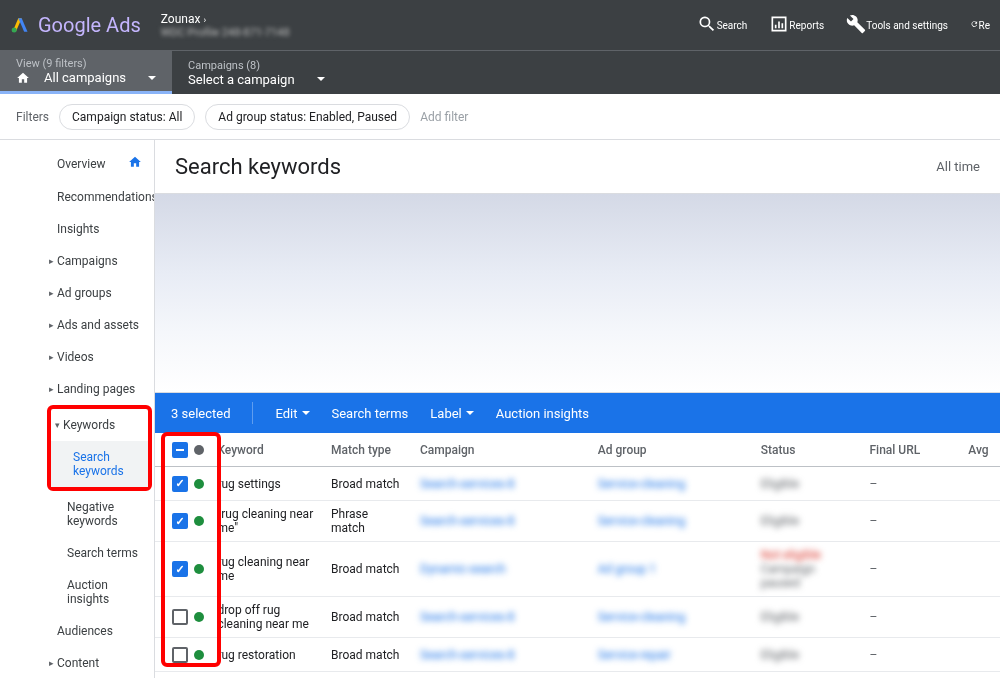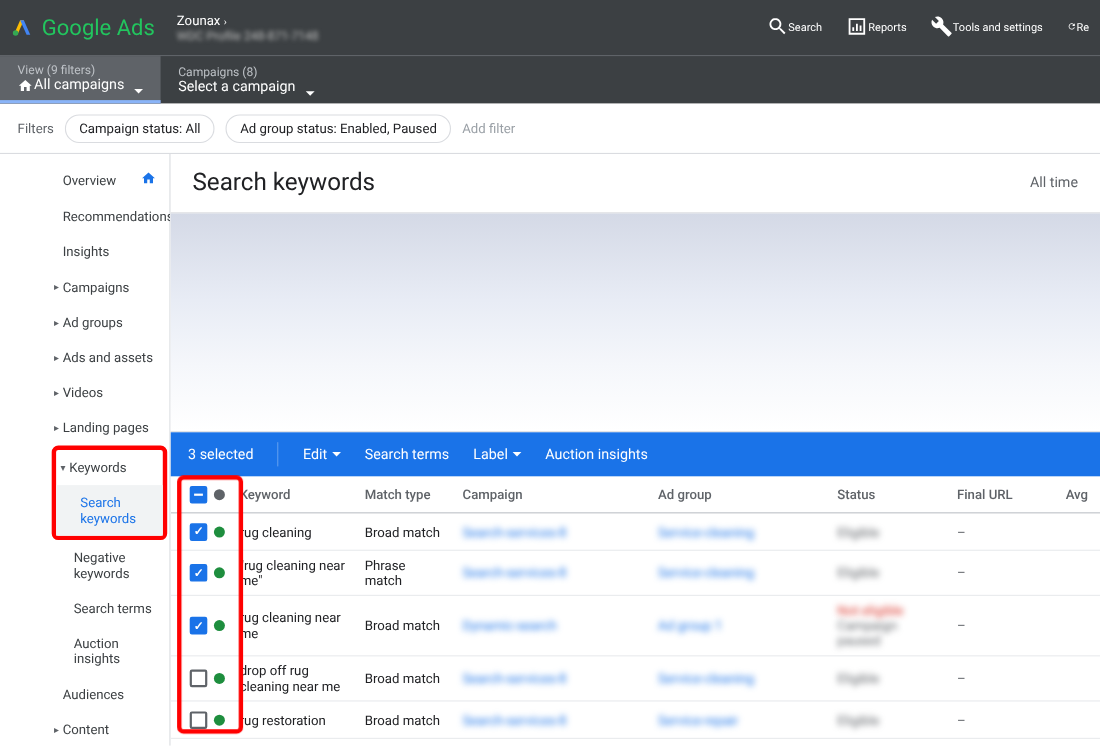--- a/index.html
+++ b/index.html
@@ -1,34 +1,34 @@
 <!DOCTYPE html>
 <html><head>
 <meta charset="utf-8">
 <style>
   * { box-sizing: border-box; margin: 0; padding: 0; }
   body { font-family: Roboto, Arial, sans-serif; font-size: 13px; color: #202124; width: 1000px; height: 678px; overflow: hidden; background: #fff; }
   
   .header { background: #3c4043; color: #fff; height: 50px; display: flex; align-items: center; padding: 0 10px; }
   .logo { display: flex; align-items: center; gap: 8px; }
   .logo-mark { width: 20px; height: 20px; }
-  .logo-text { font-size: 20px; font-weight: 400; color: #22c55e; }
+  .logo-text { font-size: 20px; font-weight: 400; color: #c4b5fd; }
   .account { margin-left: 20px; font-size: 12px; }
   .account-name { color: #fff; }
   .account-sub { filter: blur(2px); color: #bbb; font-size: 11px; }
   .header-spacer { flex: 1; }
   .header-icons { display: flex; gap: 22px; }
   .header-icon { display: flex; flex-direction: row; align-items: center; font-size: 10px; color: #fff; cursor: pointer; text-align: center; }
   .header-icon svg { width: 20px; height: 20px; fill: #fff; margin-bottom: 2px; }
   
   .subheader { background: #3c4043; color: #fff; height: 44px; display: flex; align-items: stretch; padding: 0; border-top: 1px solid #5f6368; }
   .breadcrumb { display: flex; align-items: center; padding: 0 16px; position: relative; cursor: pointer; }
   .breadcrumb.active { background: #5f6368; border-bottom: 3px solid #8ab4f8; }
   .breadcrumb .top { font-size: 11px; color: #bdc1c6; }
-  .breadcrumb .bottom { font-size: 13px; display: flex; align-items: flex-end; gap: 1px; }
+  .breadcrumb .bottom { font-size: 13px; display: flex; align-items: center; gap: 14px; }
   .caret-down { width: 0; height: 0; border-left: 4px solid transparent; border-right: 4px solid transparent; border-top: 4px solid #fff; margin-left: 8px; }
   
   .filter-bar { height: 46px; display: flex; align-items: center; padding: 0 16px; gap: 10px; border-bottom: 1px solid #dadce0; }
   .filter-label { color: #5f6368; font-size: 12px; }
   .filter-chip { border: 1px solid #dadce0; border-radius: 16px; padding: 5px 12px; font-size: 12px; cursor: pointer; }
   .add-filter { color: #9aa0a6; font-size: 12px; cursor: pointer; }
   
   .content { display: flex; height: calc(678px - 50px - 44px - 46px); }
   
   .sidebar { width: 155px; border-right: 1px solid #dadce0; overflow-y: auto; padding-top: 6px; padding-left: 45px; }
@@ -215,21 +215,21 @@
   <div class="col-adgroup">Ad group</div>
   <div class="col-status">Status</div>
   <div class="col-url">Final URL</div>
   <div class="col-avg">Avg</div>
         </div>
         <div class="table-row">
     <div class="col-check">
             <div class="cb checked"></div>
             <div class="status-dot"></div>
           </div>
-    <div class="col-keyword">rug cleaning</div>
+    <div class="col-keyword">rug settings</div>
     <div class="col-match">Broad match</div>
     <div class="col-campaign"><span class="blur">Search-services-8</span></div>
     <div class="col-adgroup"><span class="blur">Service-cleaning</span></div>
     <div class="col-status"><span class="blur gray">Eligible</span></div>
     <div class="col-url">–</div>
     <div class="col-avg"></div>
         </div>
         <div class="table-row">
     <div class="col-check">
             <div class="cb checked"></div>

